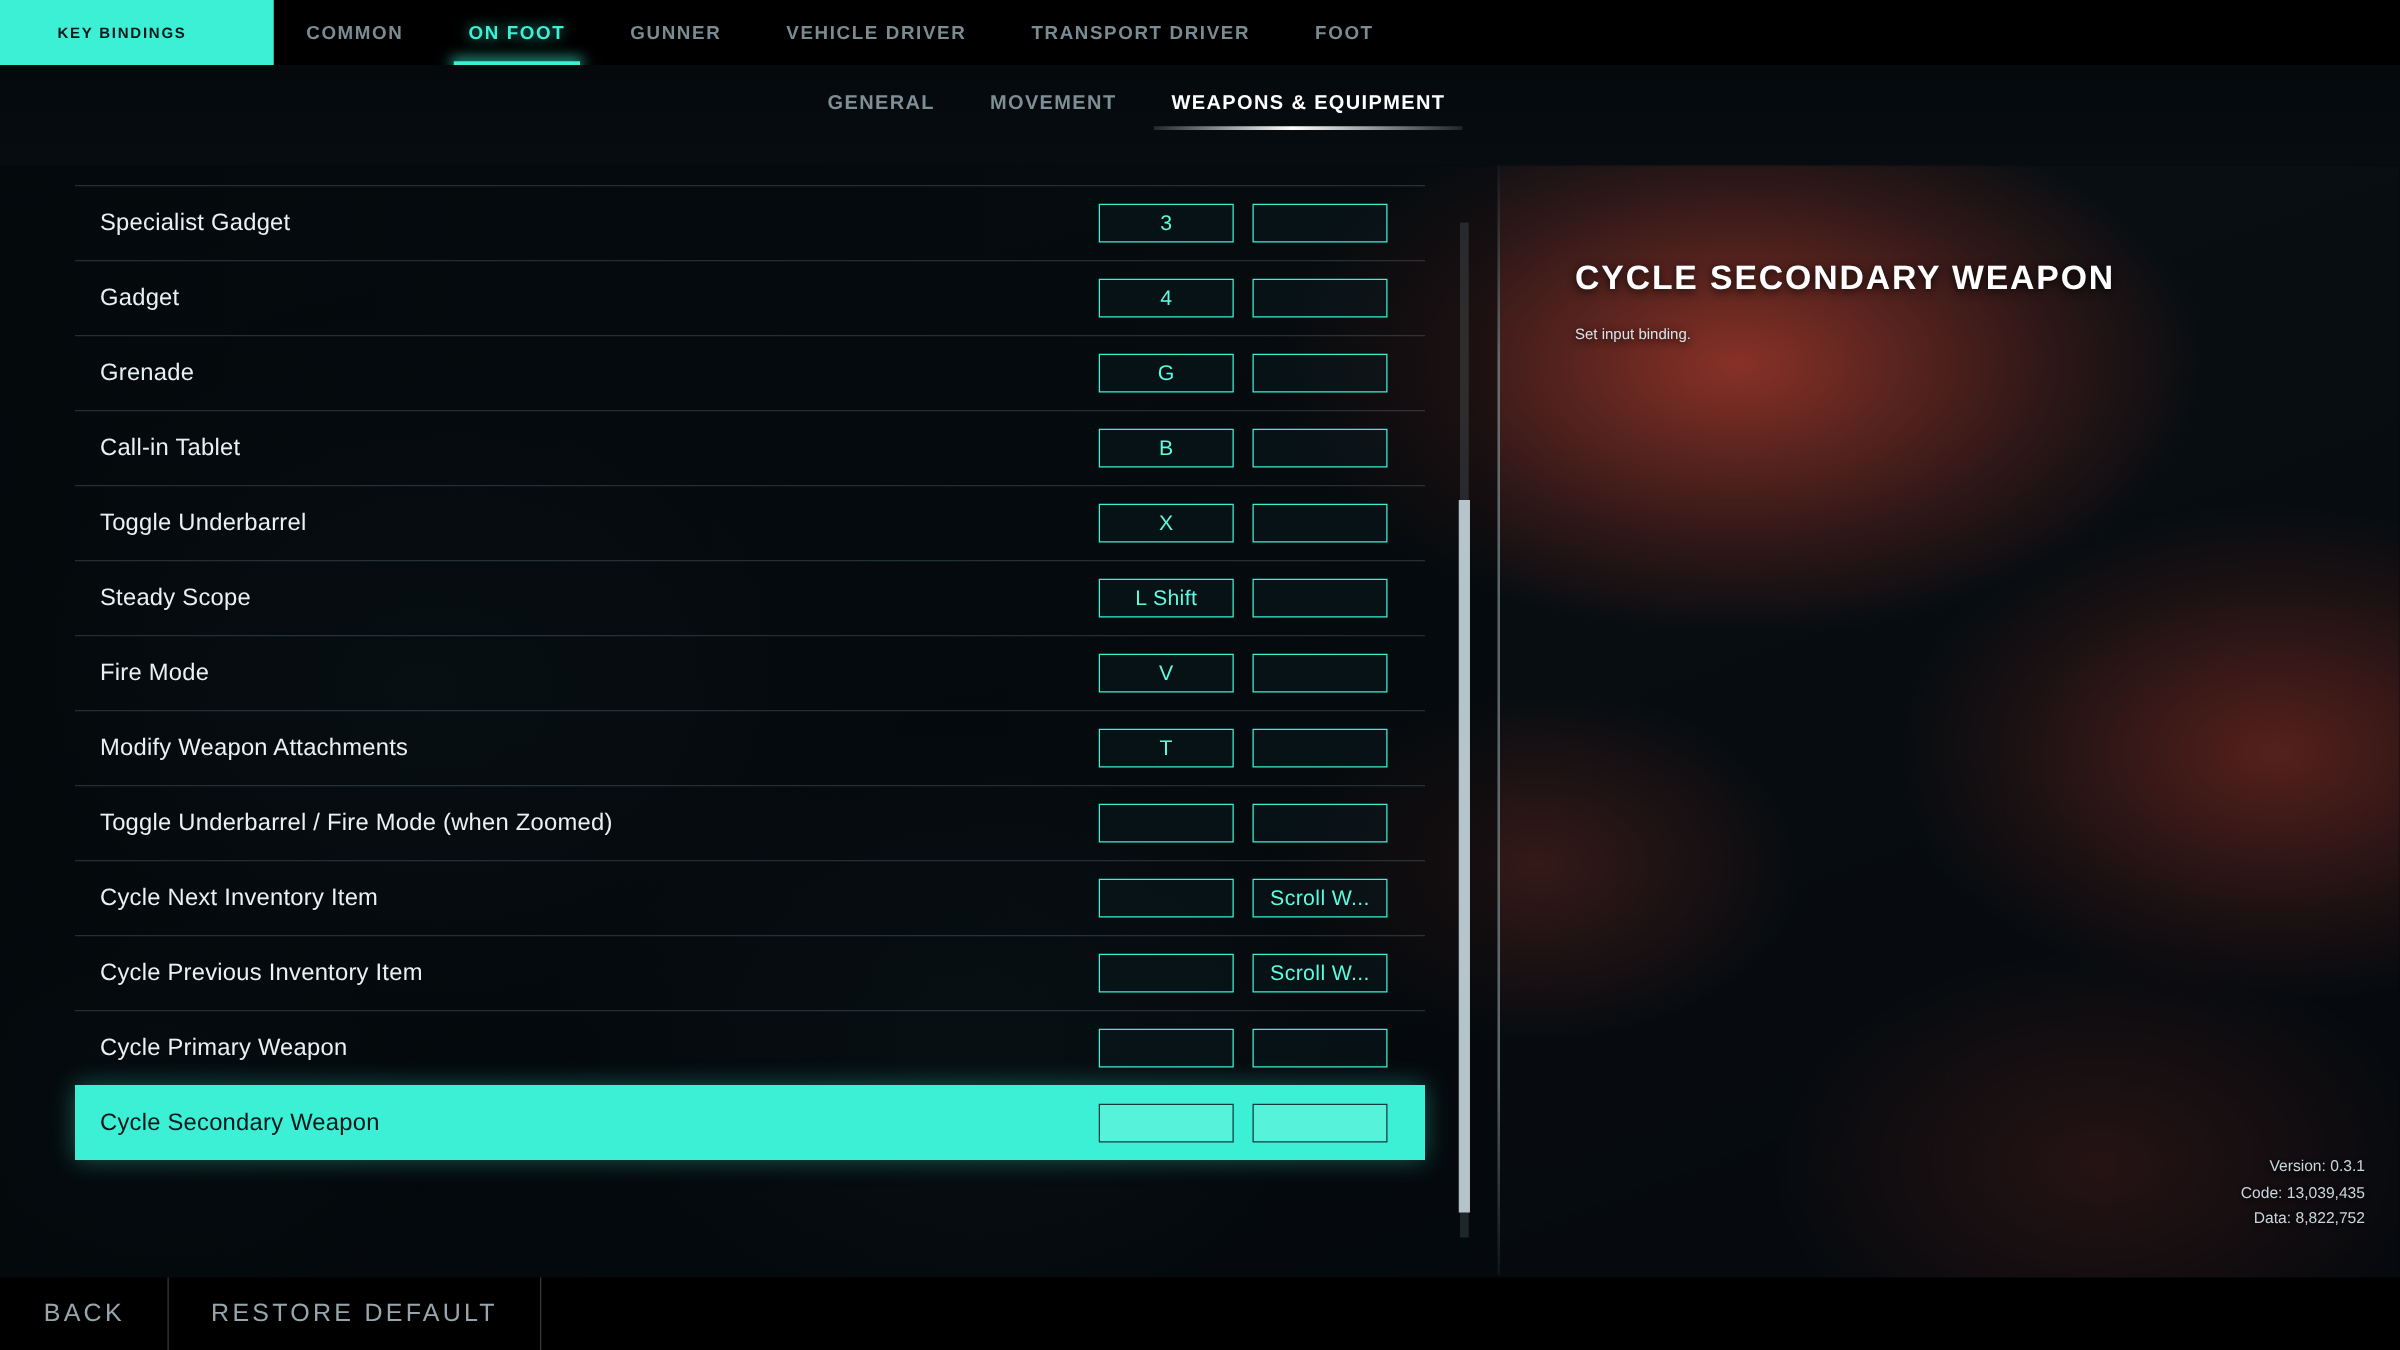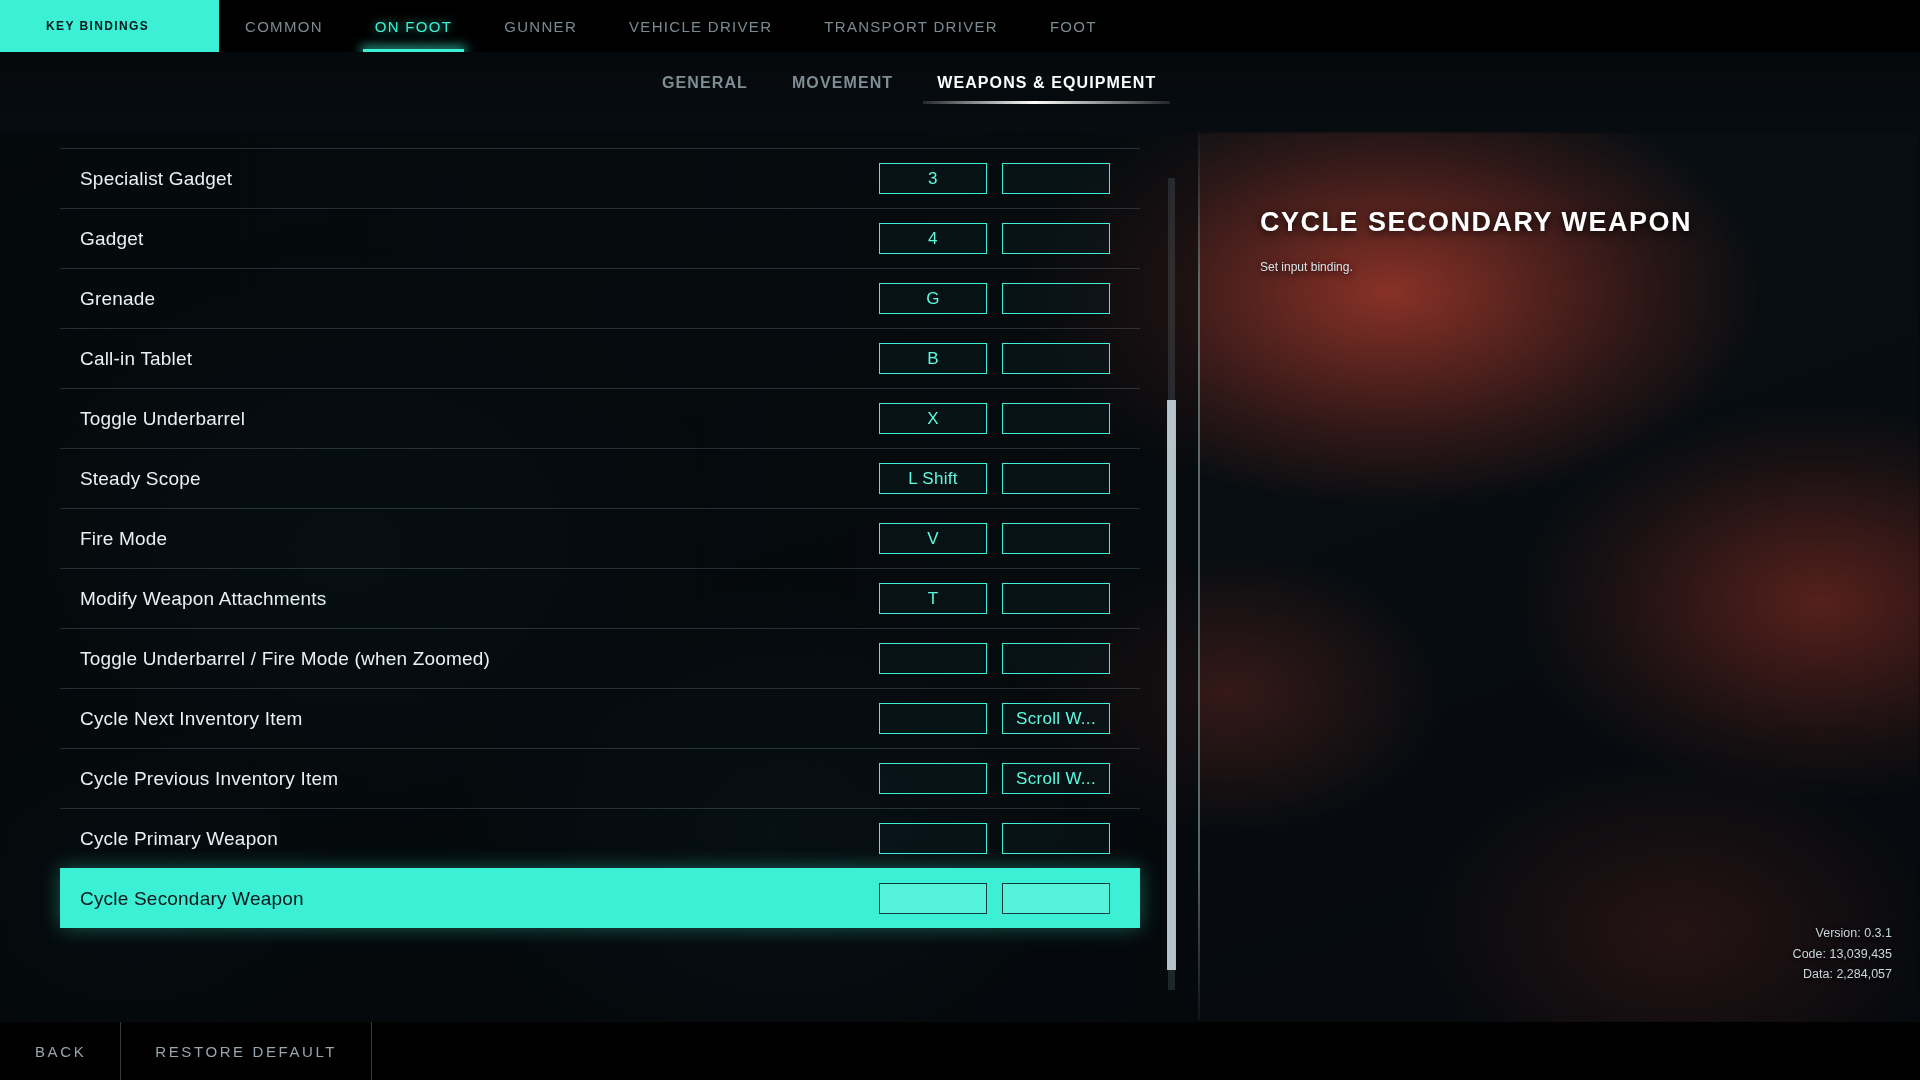--- a/index.html
+++ b/index.html
@@ -49,21 +49,21 @@
     font-family:"Liberation Sans", sans-serif;
   }
   .cat-tabs {
     position:absolute; left:219px; top:0; height:52px;
     display:flex; align-items:center;
   }
   .cat-tab {
     position:relative; height:52px;
     display:flex; align-items:center; justify-content:center;
     padding:0 26px;
-    color:#7b8b92; font-size:15px; font-weight:normal;
+    color:#7b8b92; font-size:15px; font-weight:bold;
     letter-spacing:1.3px; white-space:nowrap;
   }
   .cat-tab.active { color:#3bf0d4; text-shadow:0 0 10px rgba(59,240,212,0.75); }
   .cat-tab.active::after {
     content:""; position:absolute; left:14px; right:14px; bottom:0; height:3px;
     background:#3bf0d4; box-shadow:0 0 11px 2px rgba(59,240,212,0.85);
   }
 
   
   .subbar {
@@ -164,21 +164,21 @@
 
   
   .bottombar {
     position:absolute; left:0; bottom:0; width:1920px; height:58px;
     background:#000000;
     display:flex; align-items:stretch;
   }
   .bb-btn {
     display:flex; align-items:center; justify-content:center;
     padding:0 34px;
-    color:#97a6ad; font-size:15px; letter-spacing:2.6px;
+    color:#97a6ad; font-size:20px; letter-spacing:2.6px;
     border-right:1px solid rgba(170,195,205,0.30);
   }
   .bb-btn:first-child { border-left:1px solid rgba(170,195,205,0.0); }
 </style>
 </head>
 <body>
 
 <div id="app">
 
   <div class="bg-art"></div>
@@ -306,21 +306,21 @@
   <div class="scroll-thumb"></div>
 
   <div class="v-divider"></div>
 
   <div class="detail">
     <div class="detail-title">CYCLE SECONDARY WEAPON</div>
     <div class="detail-desc">Set input binding.</div>
     <div class="version">
       <div>Version: 0.3.1</div>
       <div>Code: 13,039,435</div>
-      <div>Data: 2,284,057</div>
+      <div>Data: 8,822,752</div>
     </div>
   </div>
 
   <div class="bottombar">
     <div class="bb-btn">BACK</div>
     <div class="bb-btn">RESTORE DEFAULT</div>
   </div>
 
 </div>
 

